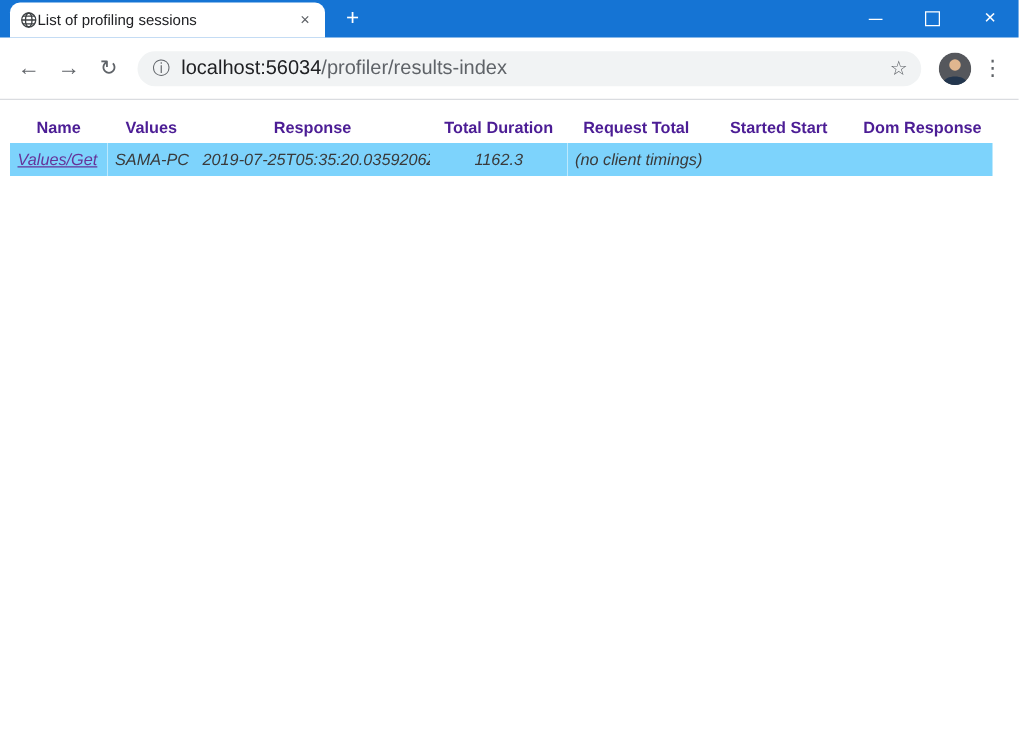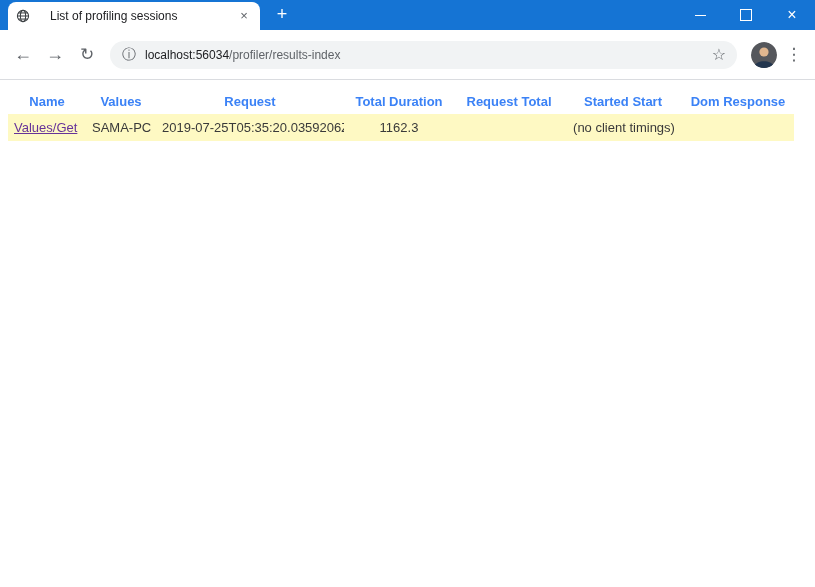--- a/index.html
+++ b/index.html
@@ -11,21 +11,21 @@
   .window { width: 815px; height: 587px; display: flex; flex-direction: column; }
 
   
   .titlebar {
     height: 30px; background: #1574d4; position: relative;
     display: flex; align-items: flex-end; flex: 0 0 auto;
   }
   .tab {
     margin-left: 8px; width: 236px; height: 28px; background: #fff;
     border-radius: 8px 8px 0 0; display: flex; align-items: center;
-    padding: 0 8px; gap: 20px;
+    padding: 0 8px; gap: 0;
   }
   .tab-title { font-size: 12px; color: #202124; flex: 1; white-space: nowrap; overflow: hidden; }
   .tab-close {
     font-size: 13px; color: #5f6368; width: 16px; height: 16px;
     line-height: 15px; text-align: center; border-radius: 50%; cursor: pointer;
   }
   .new-tab {
     width: 28px; height: 26px; color: #fff; font-size: 18px; font-weight: 400;
     line-height: 24px; text-align: center; margin-left: 8px; margin-bottom: 2px; cursor: pointer;
   }
@@ -43,34 +43,34 @@
   .nav-icon {
     width: 30px; height: 30px; display: flex; align-items: center; justify-content: center;
     color: #5f6368; font-size: 18px; cursor: pointer; border-radius: 50%; flex: 0 0 auto;
   }
   .nav-icon.reload { font-size: 17px; }
   .omnibox {
     flex: 1; height: 28px; background: #f1f3f4; border-radius: 14px;
     display: flex; align-items: center; padding: 0 6px 0 12px; margin: 0 6px; gap: 9px; min-width: 0;
   }
   .info-icon { color: #5f6368; font-size: 14px; flex: 0 0 auto; }
-  .url { font-size: 12px; color: #5f6368; white-space: nowrap; overflow: hidden; flex: 1; }
+  .url { font-size: 16px; color: #5f6368; white-space: nowrap; overflow: hidden; flex: 1; }
   .url .host { color: #202124; }
   .star-icon { color: #5f6368; font-size: 16px; width: 24px; text-align: center; cursor: pointer; flex: 0 0 auto; }
   .avatar { width: 26px; height: 26px; border-radius: 50%; overflow: hidden; flex: 0 0 auto; cursor: pointer; margin-left: 6px; background: #d2d2d2; }
   .menu-icon { color: #5f6368; font-size: 17px; width: 26px; text-align: center; cursor: pointer; flex: 0 0 auto; margin-left: 2px; }
 
   
   .content { flex: 1; background: #fff; padding-top: 9px; }
   table.sessions { border-collapse: collapse; margin-left: 8px; width: 786px; table-layout: fixed; font-size: 13px; }
-  table.sessions th { font-weight: bold; color: #3b82f6; text-align: center; padding: 5px 2px; font-size: 13px; white-space: nowrap; }
+  table.sessions th { font-weight: bold; color: #4c1d95; text-align: center; padding: 5px 2px; font-size: 13px; white-space: nowrap; }
   table.sessions td { padding: 6px 6px; color: #3a3a3a; white-space: nowrap; overflow: hidden; }
-  tr.data-row { background: #fef9c3; }
+  tr.data-row { background: #7dd3fc; font-style: italic; }
   td.num { text-align: center; color: #222; }
-  td.no-timings { text-align: center; color: #9b9b9b; }
+  td.no-timings { color: #9b9b9b; }
   a.profile-link { color: #663399; text-decoration: underline; cursor: pointer; }
 </style>
 </head>
 <body>
 
 <div class="window">
 
   <div class="titlebar">
     <div class="tab">
       <span style="display:flex;align-items:center;">
@@ -134,21 +134,21 @@
           <col style="width:188px">
         <col style="width:110px">
           <col style="width:110px">
           <col style="width:118px">
           <col style="width:112px">
       </colgroup>
       <thead>
         <tr>
           <th>Name</th>
           <th>Values</th>
-          <th>Request</th>
+          <th>Response</th>
           <th>Total Duration</th>
           <th>Request Total</th>
           <th>Started Start</th>
           <th>Dom Response</th>
         </tr>
       </thead>
       <tbody>
         <tr class="data-row">
           <td>
             <a class="profile-link">Values/Get</a>

